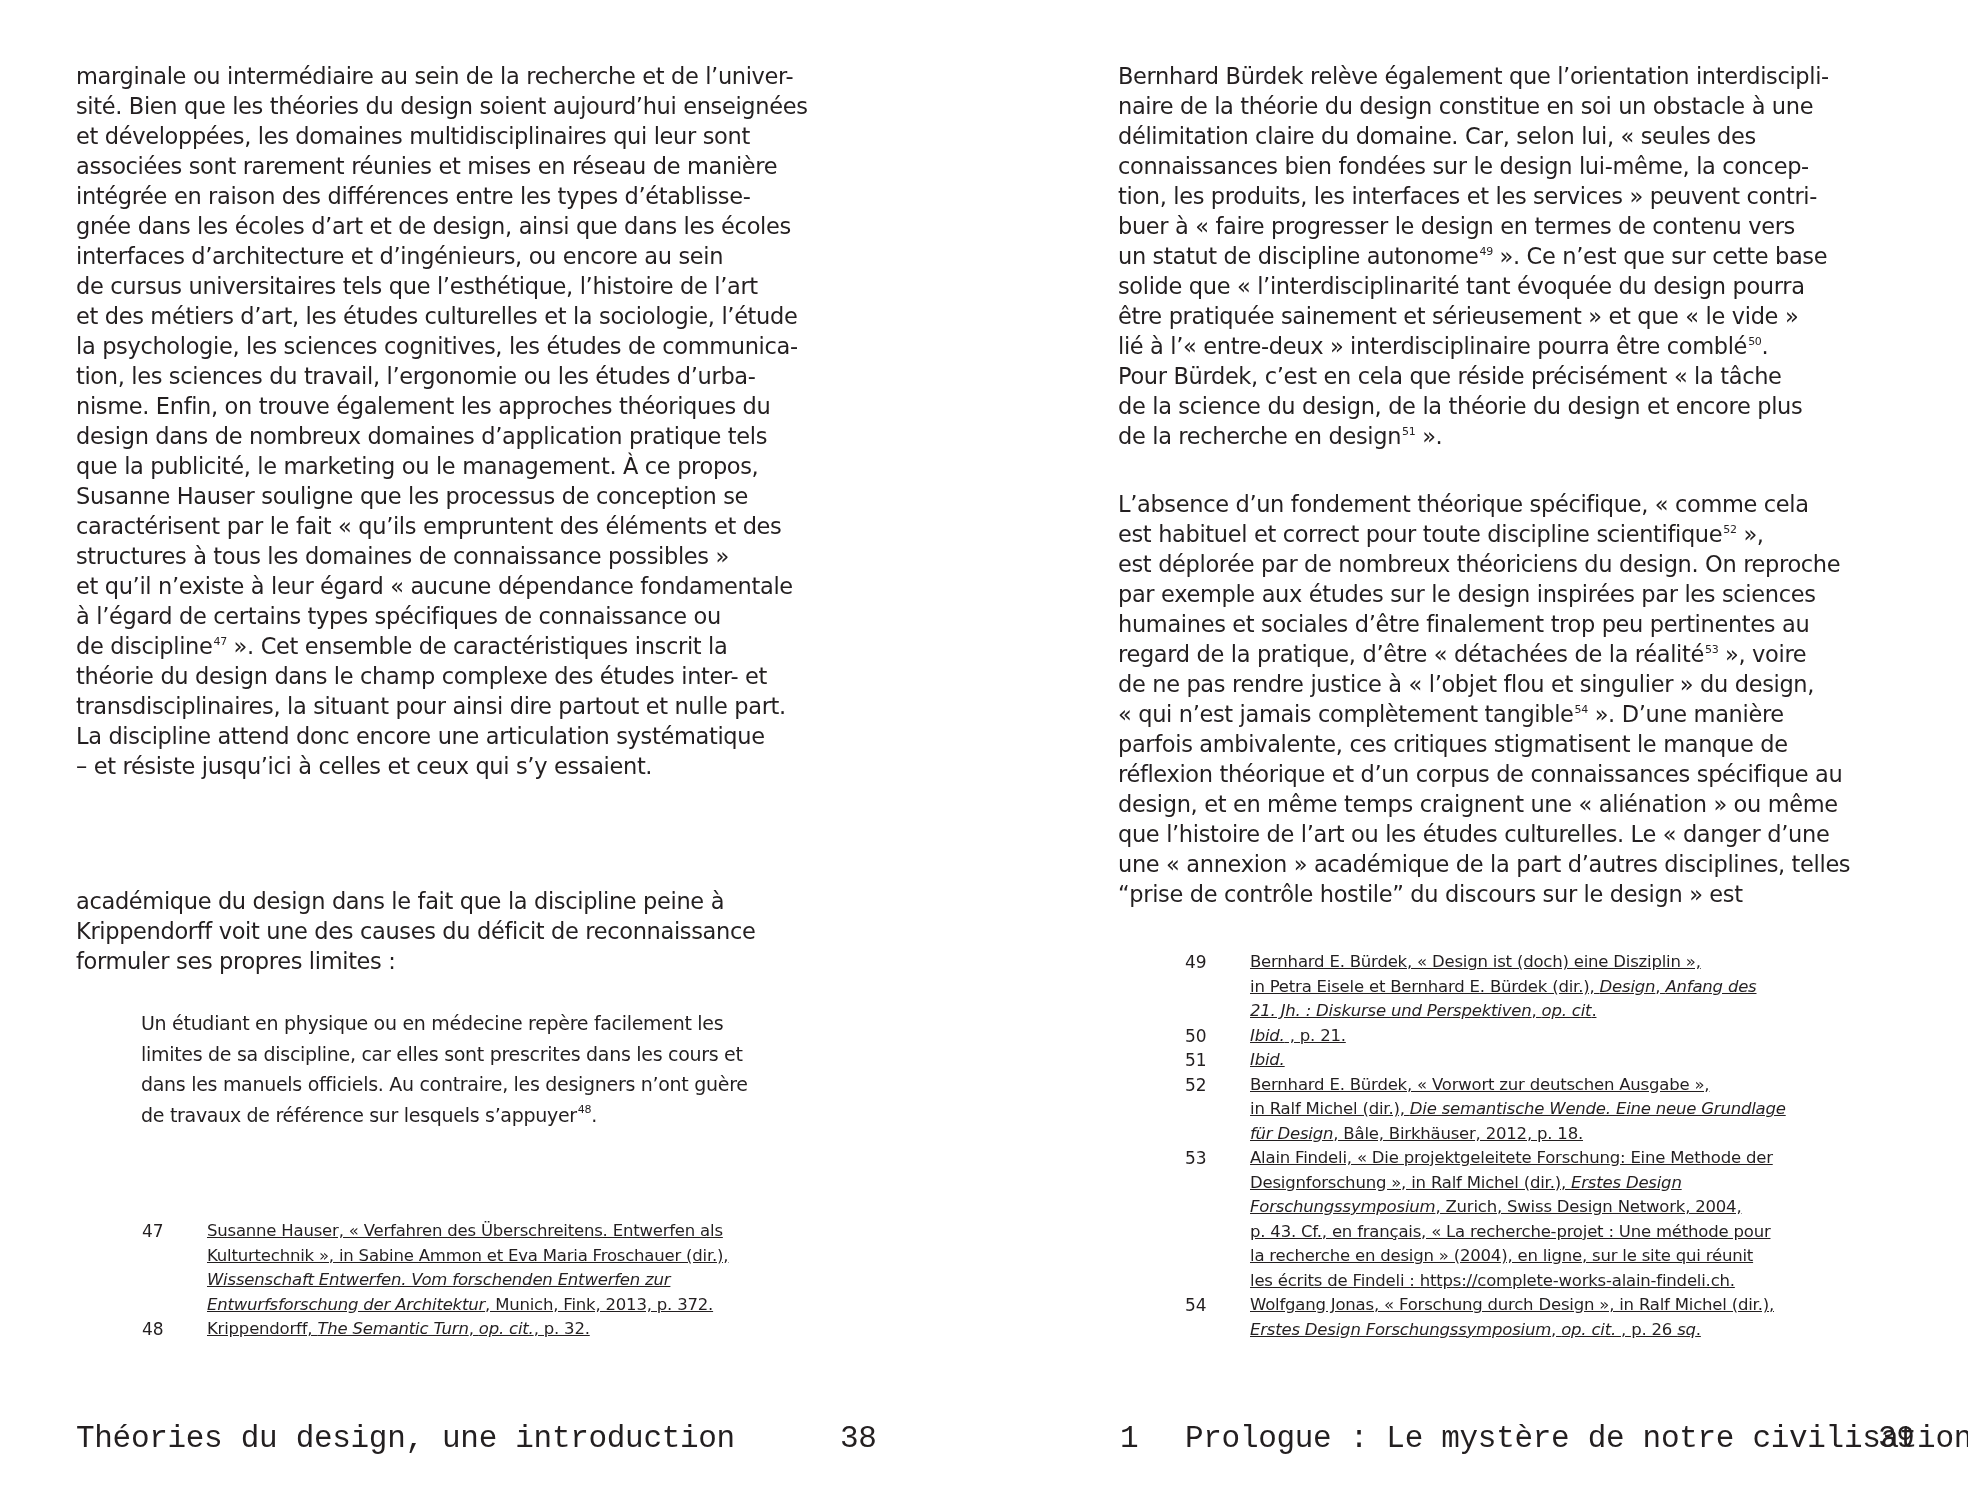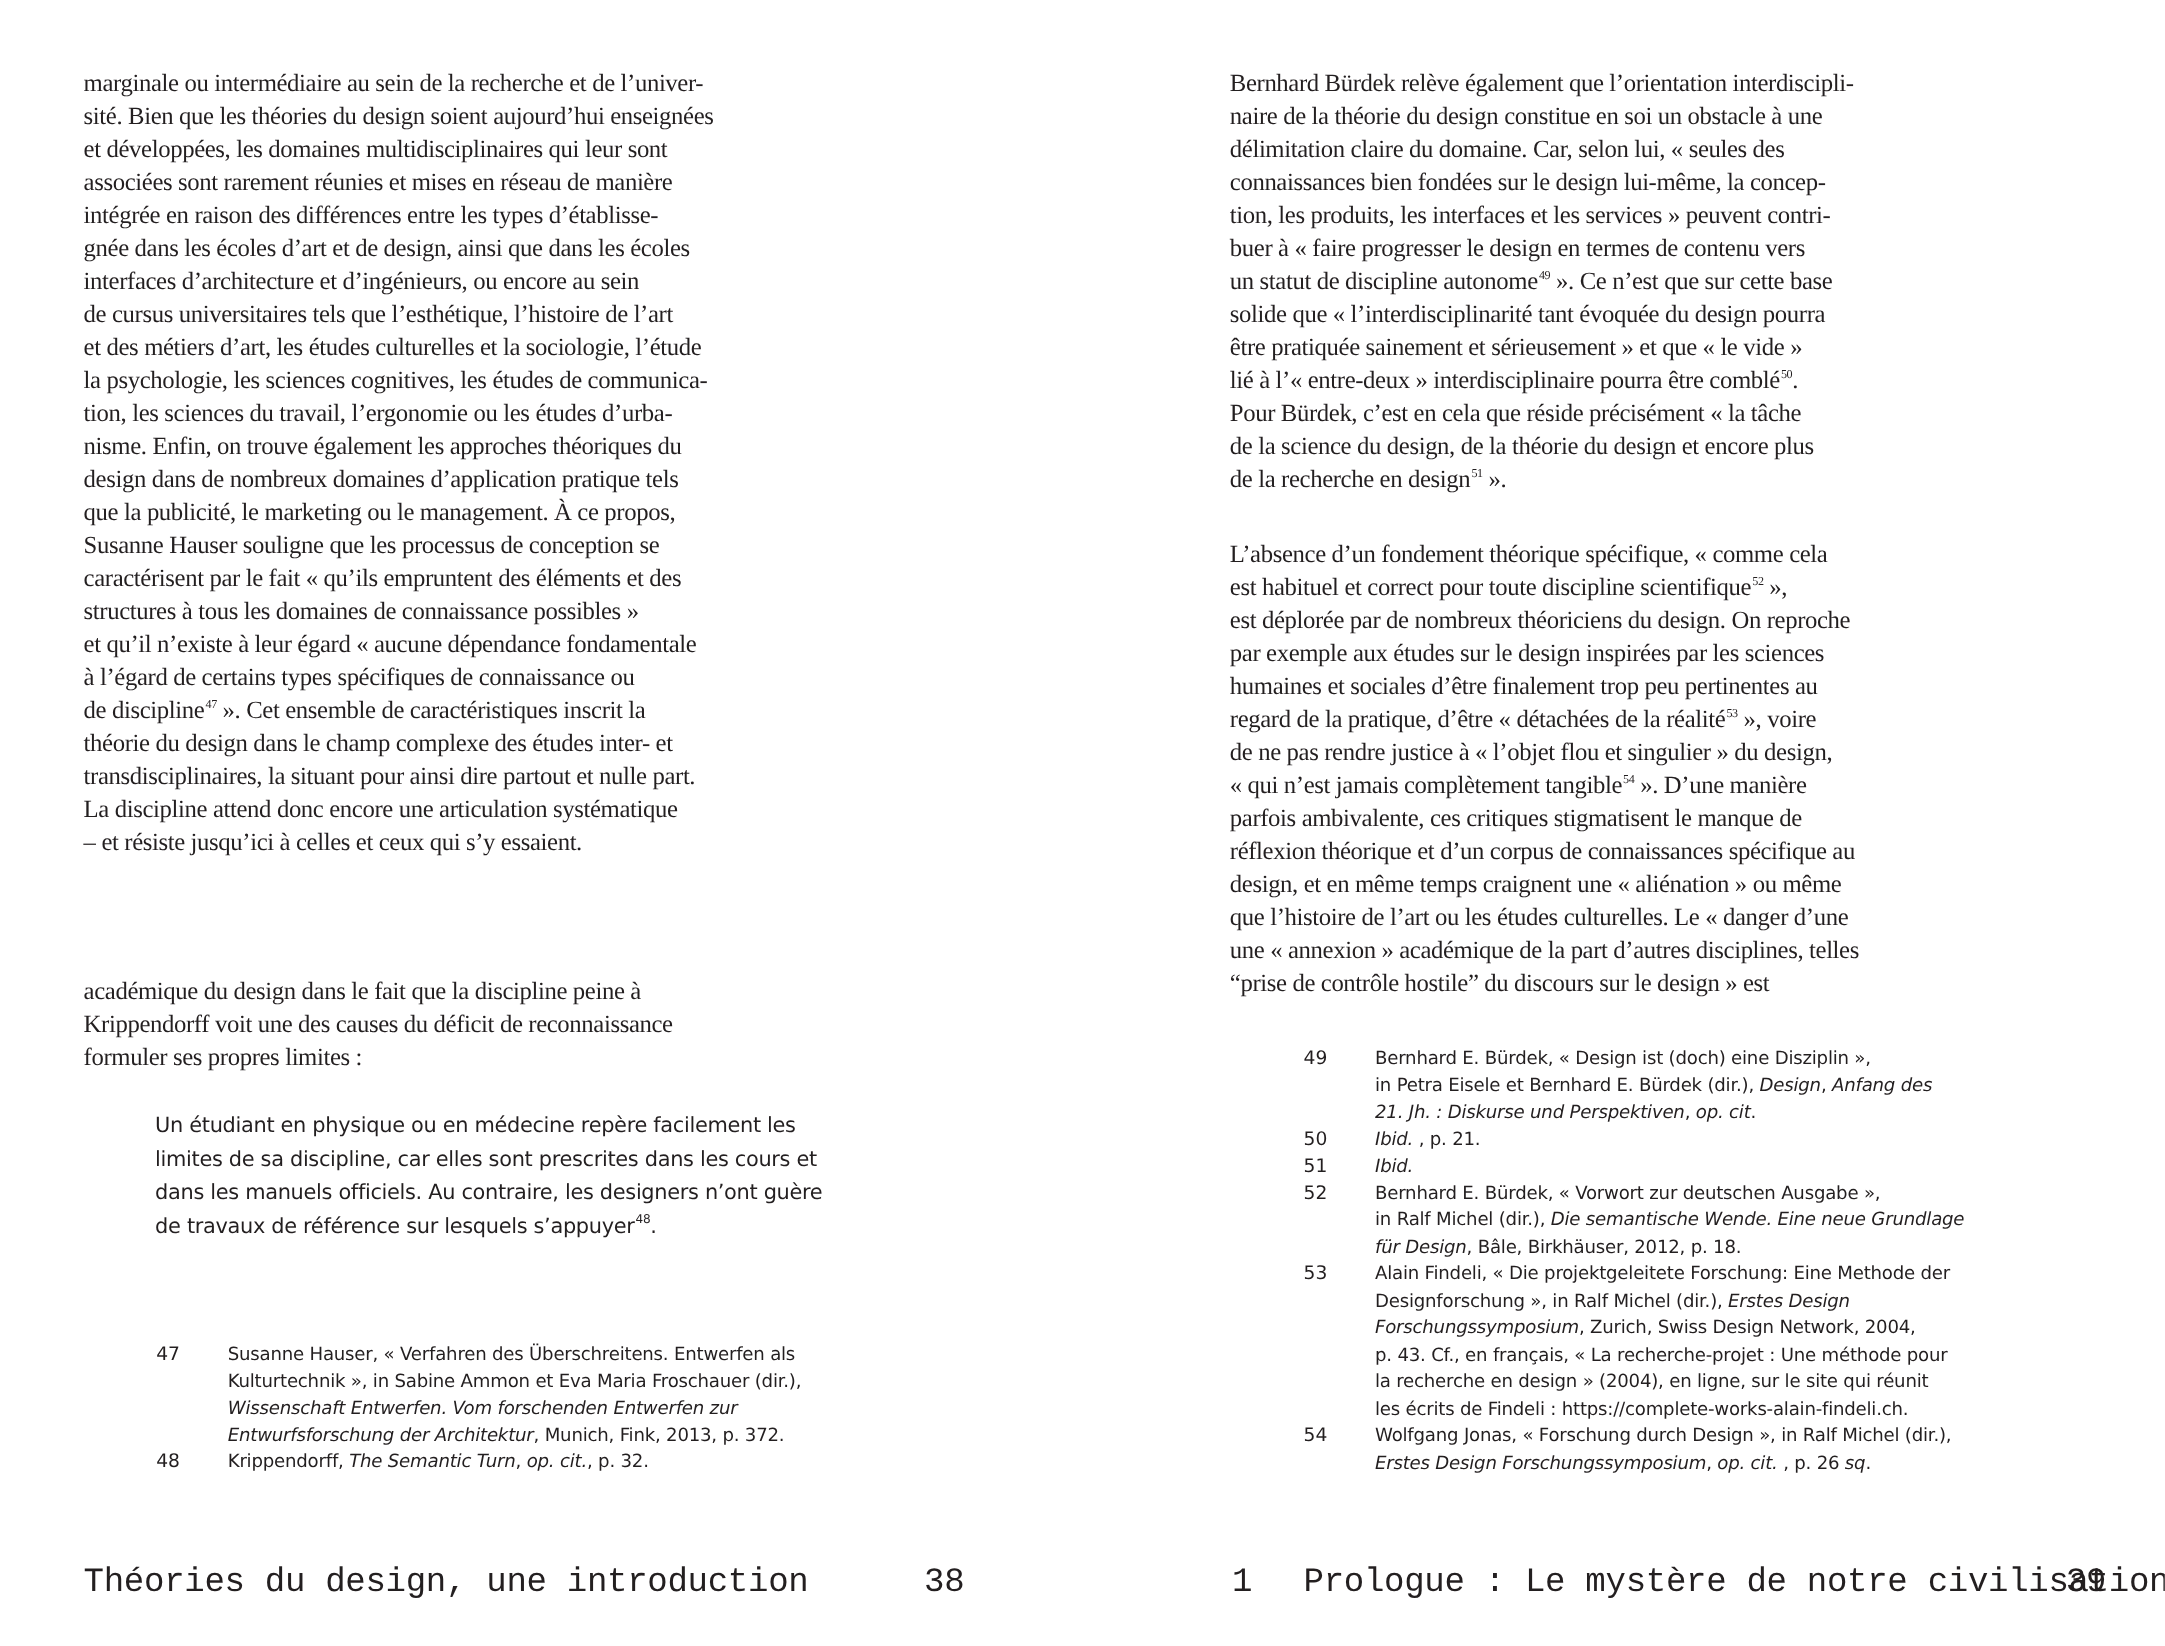--- a/index.html
+++ b/index.html
@@ -14,37 +14,38 @@
 
   .block { position: absolute; }
   .line {
     display: block;
     white-space: nowrap;
     font-size: 22.5px;
     line-height: 30px;
     height: 30px;
     letter-spacing: -0.35px;
   }
-  .body-text .line { font-size: 22.5px; font-family: Liberation Serif, serif; }
+  .body-text .line { font-size: 22.5px; }
   .quote .line {
     font-size: 19px;
     line-height: 30.5px;
     height: 30.5px;
     letter-spacing: -0.3px;
   }
   .fn-row { position: relative; display: block; }
   .fn-num {
     position: absolute; left: 0; top: 0;
     font-size: 17px; line-height: 24.5px;
   }
   .fn-text { margin-left: 65px; display: block; }
   .fn-line {
     display: block; white-space: nowrap;
     font-size: 16.5px; line-height: 24.5px; height: 24.5px;
     letter-spacing: -0.2px;
+    text-decoration: underline;
   }
   .it { font-style: italic; }
   sup {
     font-size: 11px; line-height: 0; vertical-align: 0;
     position: relative; top: -9px; margin-left: 1px;
   }
   .footer {
     position: absolute; top: 1424px;
     font-size: 31px; line-height: 30px; white-space: nowrap;
     letter-spacing: -0.3px;

